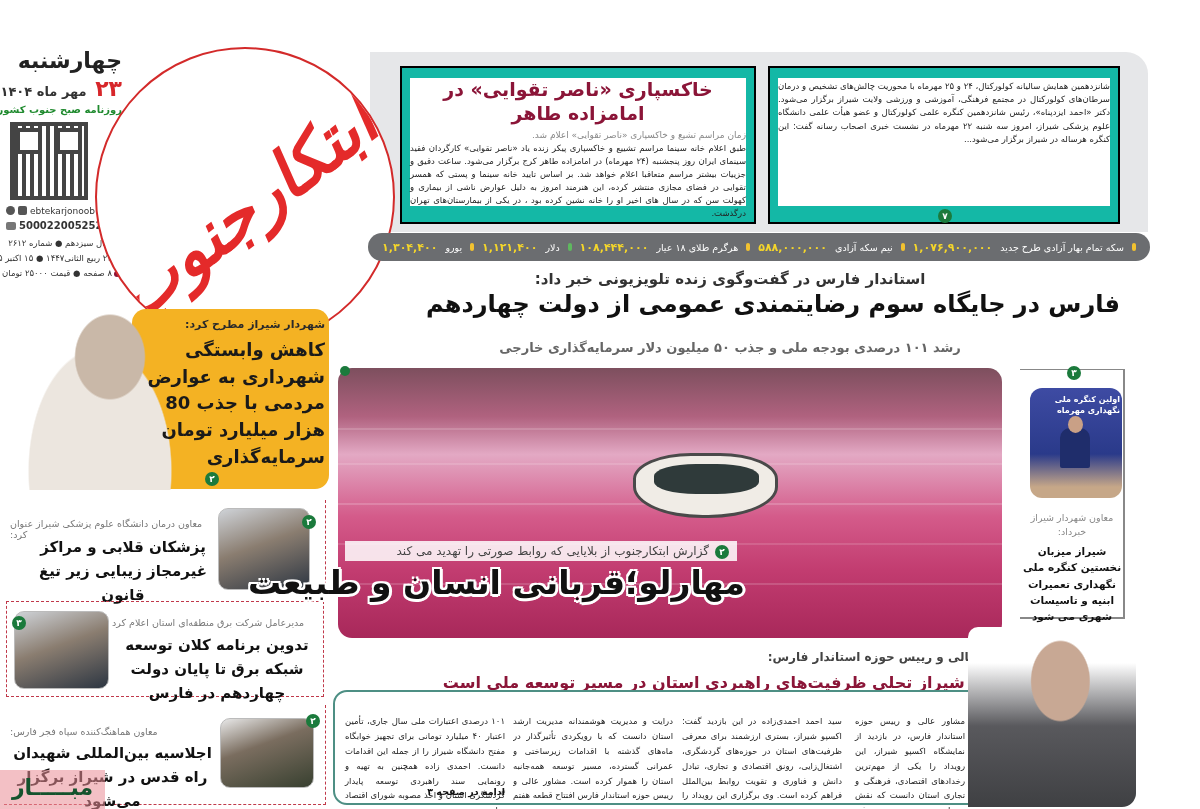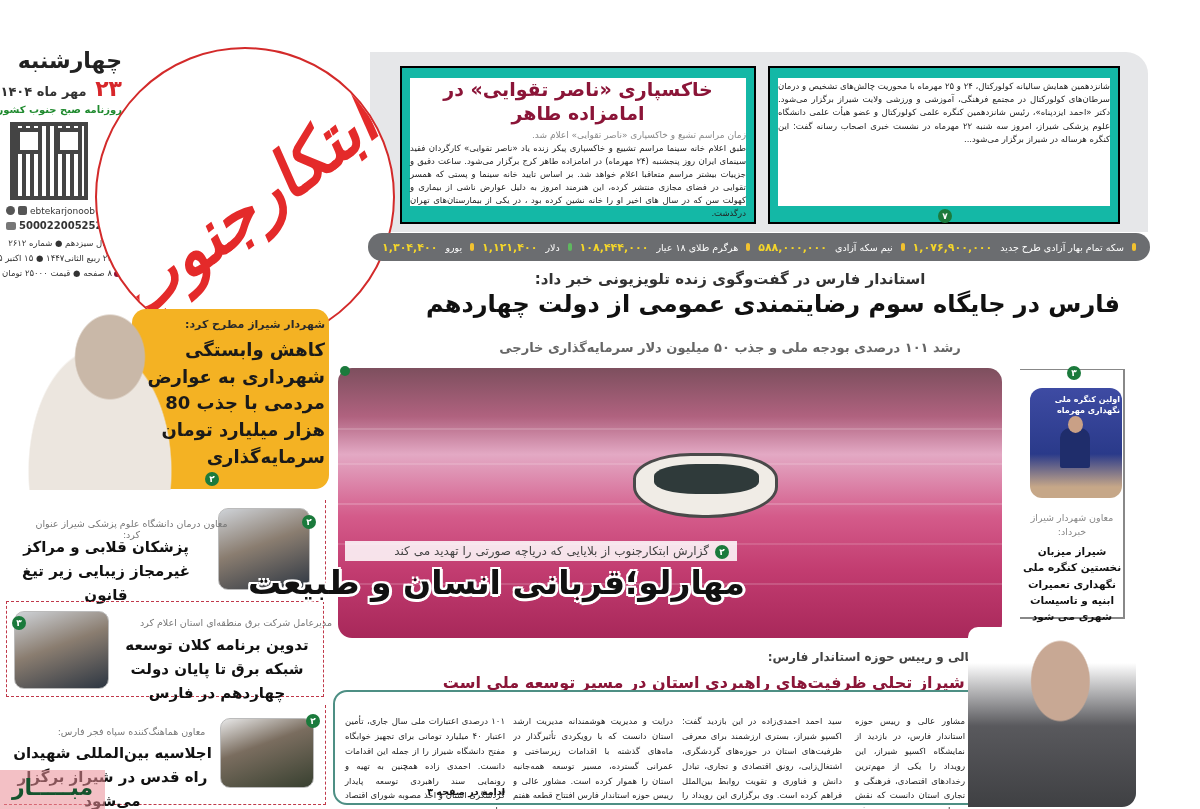--- a/index.html
+++ b/index.html
@@ -50,21 +50,21 @@
   .subhead { left: 340px; top: 340px; width: 780px; text-align: center; font-size: 13px; color: #666; font-weight: 700; }
 
   
   .mayor-box { left: 132px; top: 309px; width: 197px; height: 180px; background: #f4b223; border-radius: 14px; }
   .mayor-photo { left: 0; top: 300px; width: 200px; height: 190px; background: radial-gradient(ellipse at 55% 30%, #c9b8a8 0 22%, transparent 23%), radial-gradient(ellipse at 50% 90%, #ece6df 0 50%, transparent 51%); }
   .mayor-kicker { left: 140px; top: 318px; width: 185px; text-align: right; font-size: 11px; font-weight: 700; color: #2a2a2a; }
   .mayor-title { left: 140px; top: 337px; width: 185px; text-align: right; font-size: 18px; line-height: 1.48; font-weight: 900; color: #1a1a1a; }
 
   .story-card { border: 1.5px dashed #c0394a; }
   .story-photo { border-radius: 10px; background: linear-gradient(160deg, #cfd3d8 0%, #8a7d70 45%, #2d3642 100%); border: 1px solid #bbb; }
-  .story-kicker { font-size: 9.5px; color: #777; text-align: center; margin-left: 19px; }
+  .story-kicker { font-size: 9.5px; color: #777; text-align: left; }
   .story-title { font-size: 15px; font-weight: 900; color: #111; text-align: center; line-height: 1.6; }
 
   
   .lake { left: 338px; top: 368px; width: 664px; height: 270px; border-radius: 14px; overflow: hidden;
           background: linear-gradient(180deg, #7d4f5e 0%, #b0627f 18%, #e3a9c4 32%, #d45b8a 55%, #c23c70 75%, #a8285a 100%); }
   .lake .ripple { position: absolute; left: 0; right: 0; height: 2px; background: rgba(255,255,255,0.45); }
   .boat { position: absolute; left: 295px; top: 85px; width: 145px; height: 65px; border-radius: 40% 40% 48% 48%; background: #f0ece6; border: 3px solid #4a4a4a; }
   .boat::after { content: ""; position: absolute; left: 18px; top: 8px; width: 105px; height: 30px; border-radius: 40%; background: #2f3a3a; }
   .lake-kicker { left: 345px; top: 541px; width: 392px; height: 20px; background: rgba(255,255,255,0.85); font-size: 12px; color: #444; text-align: right; padding-right: 8px; line-height: 20px; white-space: nowrap; }
   .lake-title { left: 345px; top: 563px; width: 400px; text-align: right; font-size: 33px; font-weight: 900; color: #111; text-shadow: 2px 2px 0 #fff, -2px -2px 0 #fff, 2px -2px 0 #fff, -2px 2px 0 #fff, 0 3px 0 #fff, 3px 0 0 #fff; white-space: nowrap; }
@@ -156,21 +156,21 @@
 <div class="abs mayor-box"></div>
 <div class="abs mayor-photo"></div>
 <div class="abs mayor-kicker">شهردار شیراز مطرح کرد:</div>
 <div class="abs mayor-title">کاهش وابستگی شهرداری به عوارض مردمی با جذب 80 هزار میلیارد تومان سرمایه‌گذاری</div>
 <span class="abs badge" style="left:205px;top:472px;">۲</span>
 
 <div class="abs story-card" style="left:4px;top:500px;width:322px;height:95px;border-top:none;border-left:none;border-bottom:none;"></div>
 <div class="abs story-photo" style="left:218px;top:508px;width:92px;height:82px;"></div>
 <span class="abs badge" style="left:302px;top:515px;">۲</span>
 <div class="abs story-kicker" style="left:10px;top:518px;width:205px;">معاون درمان دانشگاه علوم پزشکی شیراز عنوان کرد:</div>
-<div class="abs story-title" style="left:11px;top:535px;width:190px;">پزشکان قلابی و مراکز غیرمجاز زیبایی زیر تیغ قانون</div>
+<div class="abs story-title" style="left:28px;top:535px;width:190px;">پزشکان قلابی و مراکز غیرمجاز زیبایی زیر تیغ قانون</div>
 
 <div class="abs story-card" style="left:6px;top:601px;width:318px;height:96px;"></div>
 <div class="abs story-photo" style="left:14px;top:611px;width:95px;height:78px;"></div>
 <span class="abs badge" style="left:12px;top:616px;">۳</span>
 <div class="abs story-kicker" style="left:112px;top:617px;width:210px;">مدیرعامل شرکت برق منطقه‌ای استان اعلام کرد</div>
 <div class="abs story-title" style="left:112px;top:633px;width:210px;">تدوین برنامه کلان توسعه شبکه برق تا پایان دولت چهاردهم در فارس</div>
 
 <div class="abs story-card" style="left:4px;top:705px;width:322px;height:100px;border-top:none;border-left:none;"></div>
 <div class="abs story-photo" style="left:220px;top:718px;width:94px;height:70px;background:linear-gradient(160deg,#e8e8e8 0%,#7a6d5f 40%,#384030 100%);"></div>
 <span class="abs badge" style="left:306px;top:714px;">۲</span>
@@ -180,21 +180,21 @@
 <div class="abs lake">
   <div class="ripple" style="top:60px;opacity:.35"></div>
   <div class="ripple" style="top:95px;opacity:.3"></div>
   <div class="ripple" style="top:135px;opacity:.4"></div>
   <div class="ripple" style="top:175px;opacity:.3"></div>
   <div class="ripple" style="top:215px;opacity:.35"></div>
   <div class="boat"></div>
 </div>
 <span class="abs badge" style="left:340px;top:366px;width:10px;height:10px;"></span>
 <div class="abs lake-kicker">
-  <span class="badge" style="margin-left:6px;vertical-align:middle">۲</span><span>گزارش ابتکارجنوب از بلایایی که دریاچه صورتی را تهدید می کند</span>
+  <span class="badge" style="margin-left:6px;vertical-align:middle">۲</span><span>گزارش ابتکارجنوب از بلایایی که روابط صورتی را تهدید می کند</span>
 </div>
 <div class="abs lake-title">مهارلو؛قربانی انسان و طبیعت</div>
 
 <div class="abs right-card"></div>
 <span class="abs badge" style="left:1067px;top:366px;">۳</span>
 <div class="abs right-photo">
   <div class="banner">اولین کنگره ملی نگهداری مهرماه</div>
   <div style="position:absolute;left:30px;top:40px;width:30px;height:40px;background:#1f2d6b;border-radius:10px 10px 2px 2px"></div>
   <div style="position:absolute;left:38px;top:28px;width:15px;height:17px;background:#c9a086;border-radius:50%"></div>
 </div>

